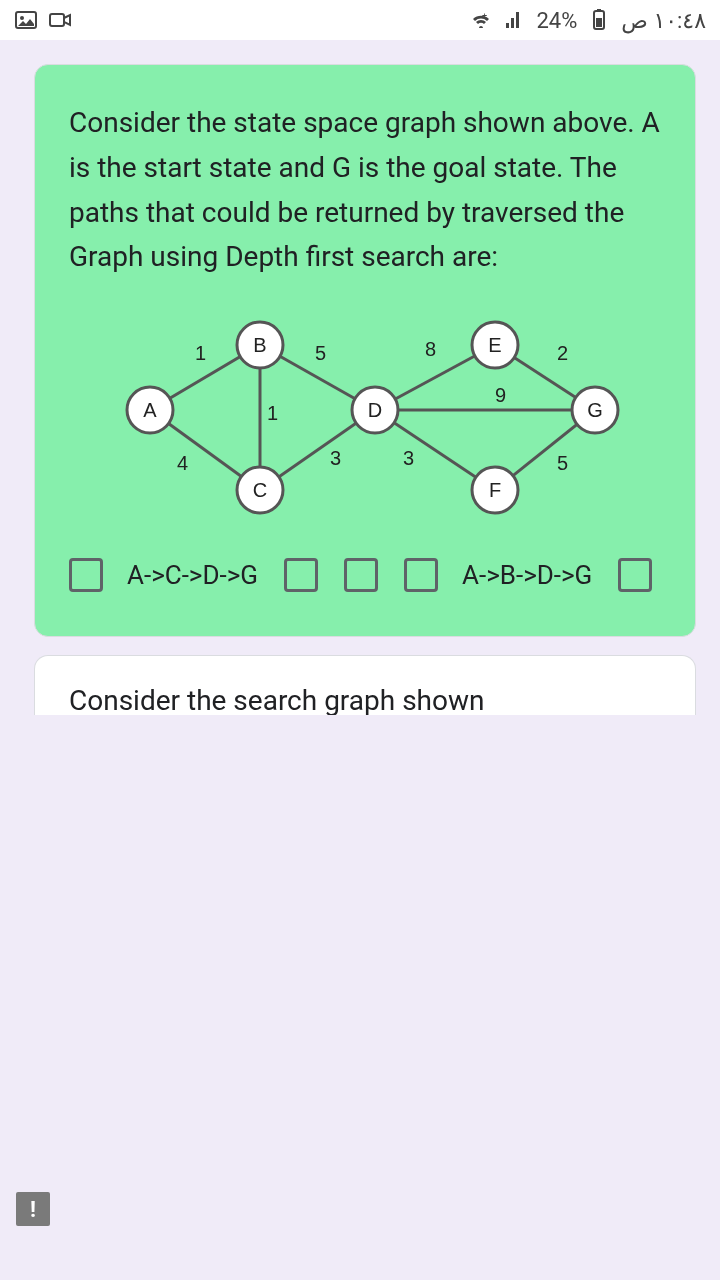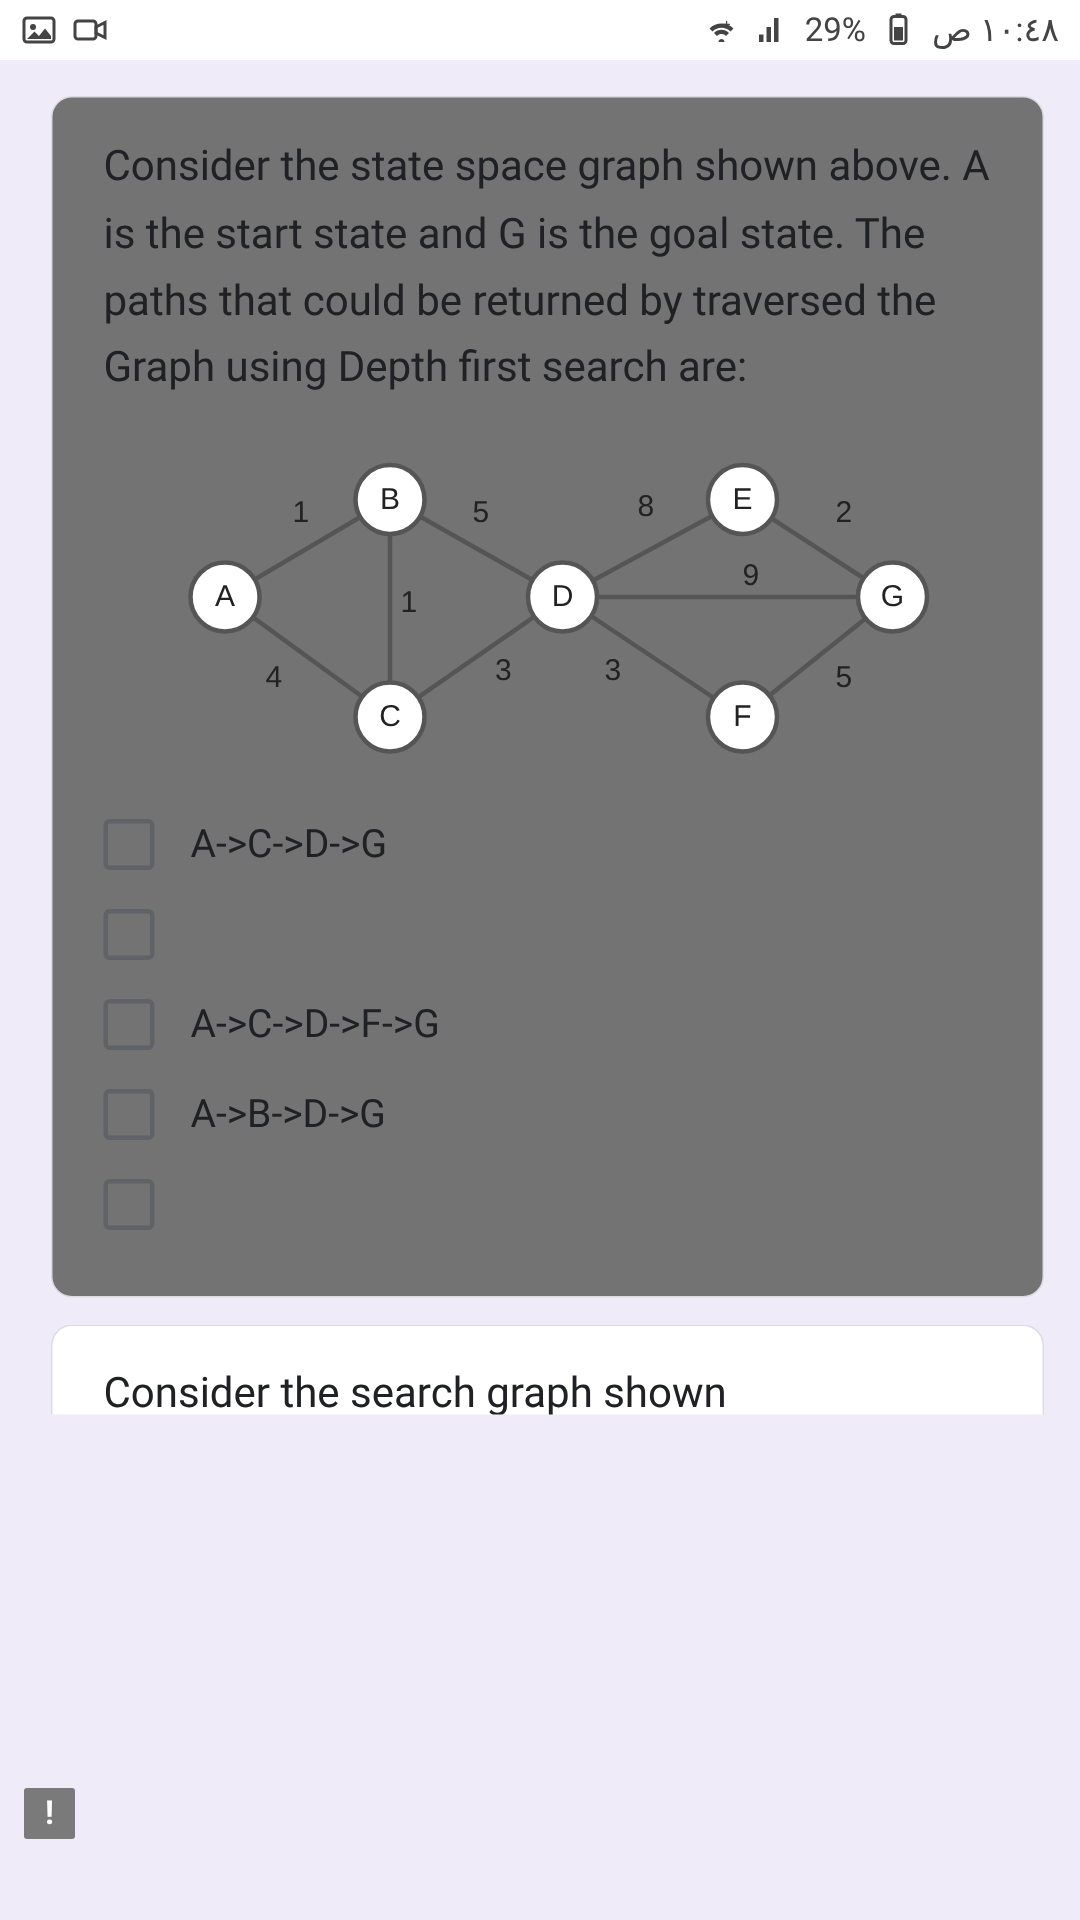--- a/index.html
+++ b/index.html
@@ -22,38 +22,38 @@
     color: #444;
     direction: rtl;
   }
   .status-left, .status-right {
     display: flex;
     align-items: center;
     gap: 10px;
   }
   .status-bar svg { width: 24px; height: 24px; }
   .card {
-    background: #737373;
+    background: #86efac;
     margin: 24px 24px 18px 34px;
     border-radius: 14px;
     border: 1px solid #dadce0;
-    padding: 24px 34px 44px 34px;
+    padding: 36px 34px 44px 34px;
   }
   .question-text {
     font-size: 28px;
     line-height: 1.6;
     color: #202124;
     margin-bottom: 30px;
   }
   .graph-wrap {
     display: flex;
     justify-content: center;
     margin: 14px 0 38px 0;
   }
-  .options { display: flex; flex-direction: column; gap: 26px; }
+  .options { display: flex; flex-direction: row; gap: 26px; }
   .option-row {
     display: flex;
     align-items: center;
     gap: 24px;
     cursor: pointer;
   }
   .checkbox {
     width: 34px;
     height: 34px;
     border: 3px solid #5f6368;
@@ -101,21 +101,21 @@
 <body>
 
 <div class="status-bar">
   <div class="status-left">
     <span>١٠:٤٨ ص</span>
     <svg viewBox="0 0 24 24">
         <rect x="7" y="3" width="10" height="18" rx="2" fill="none" stroke="#444" stroke-width="2"></rect>
         <rect x="9" y="10" width="6" height="9" fill="#444"></rect>
         <rect x="10" y="1" width="4" height="2" fill="#444"></rect>
       </svg>
-    <span>29%</span>
+    <span>24%</span>
     <svg viewBox="0 0 24 24">
         <path d="M3 20h3v-5H3v5zm5 0h3V10H8v10zm5 0h3V4h-3v16z" fill="#444"></path>
       </svg>
     <svg viewBox="0 0 24 24">
         <path d="M12 18c-1 0-2 .8-2 2h4c0-1.2-1-2-2-2zm-5-4c2.8-2.8 7.2-2.8 10 0l-2 2c-1.7-1.7-4.3-1.7-6 0l-2-2zm-3-3c4.4-4.4 11.6-4.4 16 0l-2 2c-3.3-3.3-8.7-3.3-12 0l-2-2z" fill="#444"></path>
         <text x="18" y="11" font-size="9" fill="#444">+</text>
       </svg>
   </div>
   <div class="status-right">
     <svg viewBox="0 0 24 24">
@@ -187,21 +187,20 @@
   <div class="options">
     <div class="option-row">
       <div class="checkbox"></div>
       <div class="option-label">A-&gt;C-&gt;D-&gt;G</div>
     </div>
     <div class="option-row">
       <div class="checkbox"></div>
     </div>
     <div class="option-row">
       <div class="checkbox"></div>
-      <div class="option-label">A-&gt;C-&gt;D-&gt;F-&gt;G</div>
     </div>
     <div class="option-row">
       <div class="checkbox"></div>
       <div class="option-label">A-&gt;B-&gt;D-&gt;G</div>
     </div>
     <div class="option-row">
       <div class="checkbox"></div>
     </div>
   </div>
 </div>

